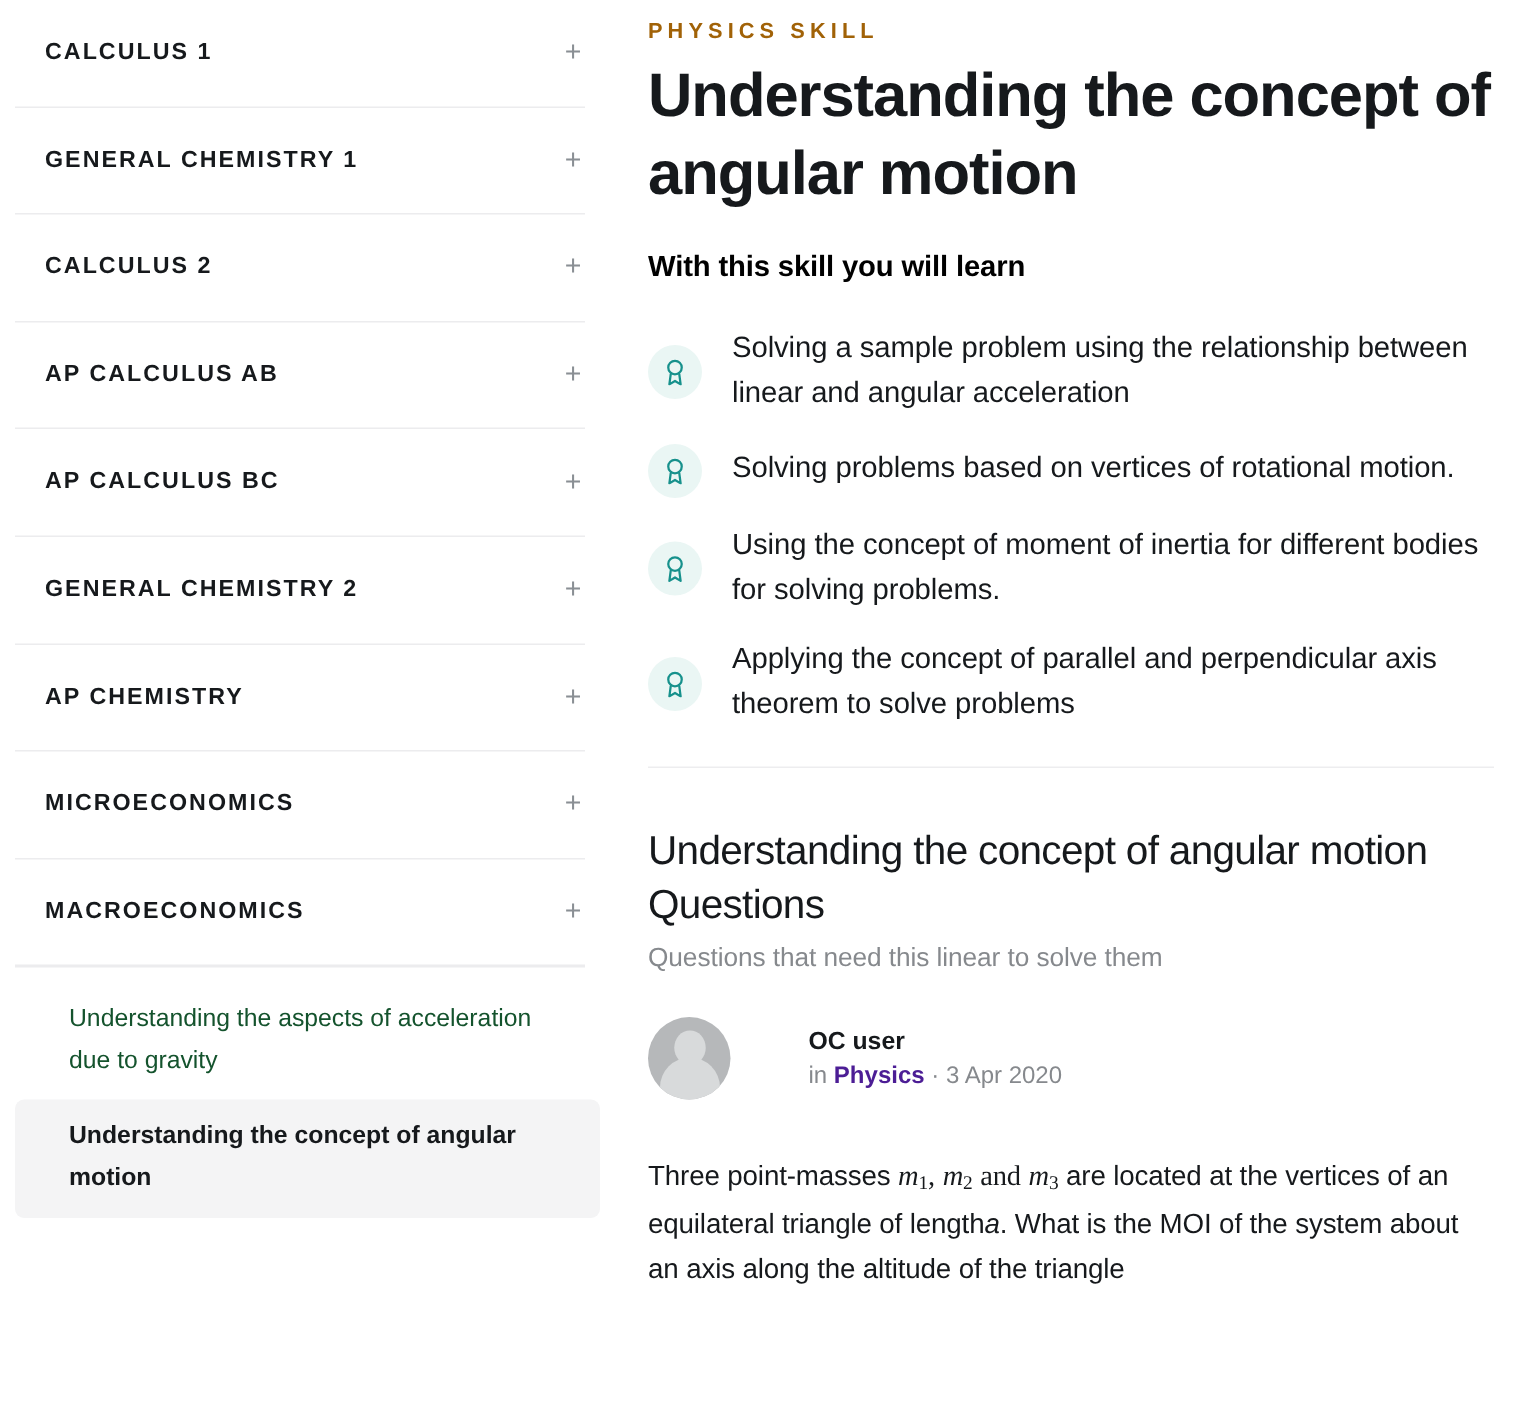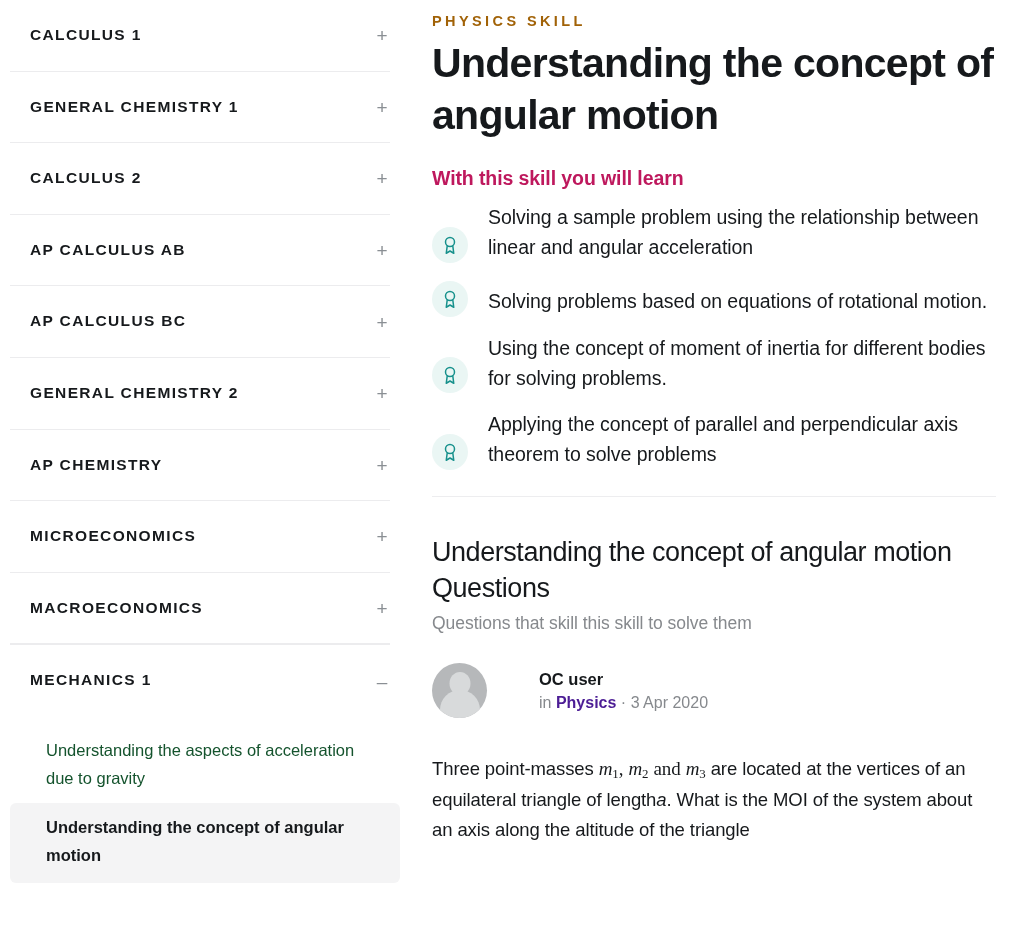--- a/index.html
+++ b/index.html
@@ -118,29 +118,29 @@
     font-weight: 700;
     letter-spacing: -0.7px;
     color: #16191c;
     margin-bottom: 26px;
   }
 
   .section-label {
     font-size: 19.5px;
     font-weight: 700;
     letter-spacing: -0.1px;
-    color: #be185d;
-    margin-bottom: 12px;
+    color: #000000;
+    margin-bottom: 27px;
   }
 
   .learn-list { list-style: none; }
 
   .learn-item {
     display: flex;
-    align-items: flex-end;
+    align-items: center;
     margin-bottom: 16px;
   }
 
   .learn-badge {
     flex: 0 0 auto;
     width: 36px;
     height: 36px;
     border-radius: 50%;
     background: #eaf6f4;
     display: flex;
@@ -322,24 +322,20 @@
         </div>
         <div class="subject-block">
           <div class="subject-row">
             <span class="subject-title">MACROECONOMICS</span>
             <span class="subject-toggle">+</span>
           </div>
           <div class="divider-h"></div>
         </div>
         <div class="divider-h"></div>
         <div class="subject-block">
-          <div class="subject-row">
-            <span class="subject-title">MECHANICS 1</span>
-            <span class="subject-toggle">–</span>
-          </div>
           <div class="sub-list">
             <div class="sub-item">Understanding the aspects of acceleration due to gravity</div>
             <div class="sub-item active">Understanding the concept of angular motion</div>
           </div>
         </div>
       </div>
   </aside>
 
   <main id="main">
 
@@ -359,21 +355,21 @@
           </span>
           <span class="learn-text">Solving a sample problem using the relationship between linear and angular acceleration</span>
         </li>
         <li class="learn-item">
           <span class="learn-badge">
             <svg width="18" height="18" viewBox="0 0 24 24" fill="none" stroke="#17918c" stroke-width="2" stroke-linecap="round" stroke-linejoin="round">
               <circle cx="12" cy="8" r="6"></circle>
               <polyline points="8.21 13.89 7 23 12 20 17 23 15.79 13.88"></polyline>
             </svg>
           </span>
-          <span class="learn-text">Solving problems based on equations of rotational motion.</span>
+          <span class="learn-text">Solving problems based on vertices of rotational motion.</span>
         </li>
         <li class="learn-item">
           <span class="learn-badge">
             <svg width="18" height="18" viewBox="0 0 24 24" fill="none" stroke="#17918c" stroke-width="2" stroke-linecap="round" stroke-linejoin="round">
               <circle cx="12" cy="8" r="6"></circle>
               <polyline points="8.21 13.89 7 23 12 20 17 23 15.79 13.88"></polyline>
             </svg>
           </span>
           <span class="learn-text">Using the concept of moment of inertia for different bodies for solving problems.</span>
         </li>
@@ -384,21 +380,21 @@
               <polyline points="8.21 13.89 7 23 12 20 17 23 15.79 13.88"></polyline>
             </svg>
           </span>
           <span class="learn-text">Applying the concept of parallel and perpendicular axis theorem to solve problems</span>
         </li>
       </ul>
 
     <div class="section-divider"></div>
 
     <h2 class="questions-title">Understanding the concept of angular motion Questions</h2>
-    <div class="questions-sub">Questions that skill this skill to solve them</div>
+    <div class="questions-sub">Questions that need this linear to solve them</div>
 
     <div class="post-head">
       <div class="avatar">
         <div class="head"></div>
         <div class="body"></div>
       </div>
       <div>
         <div class="post-author">OC user</div>
         <div class="post-meta">
           <span>in</span>

